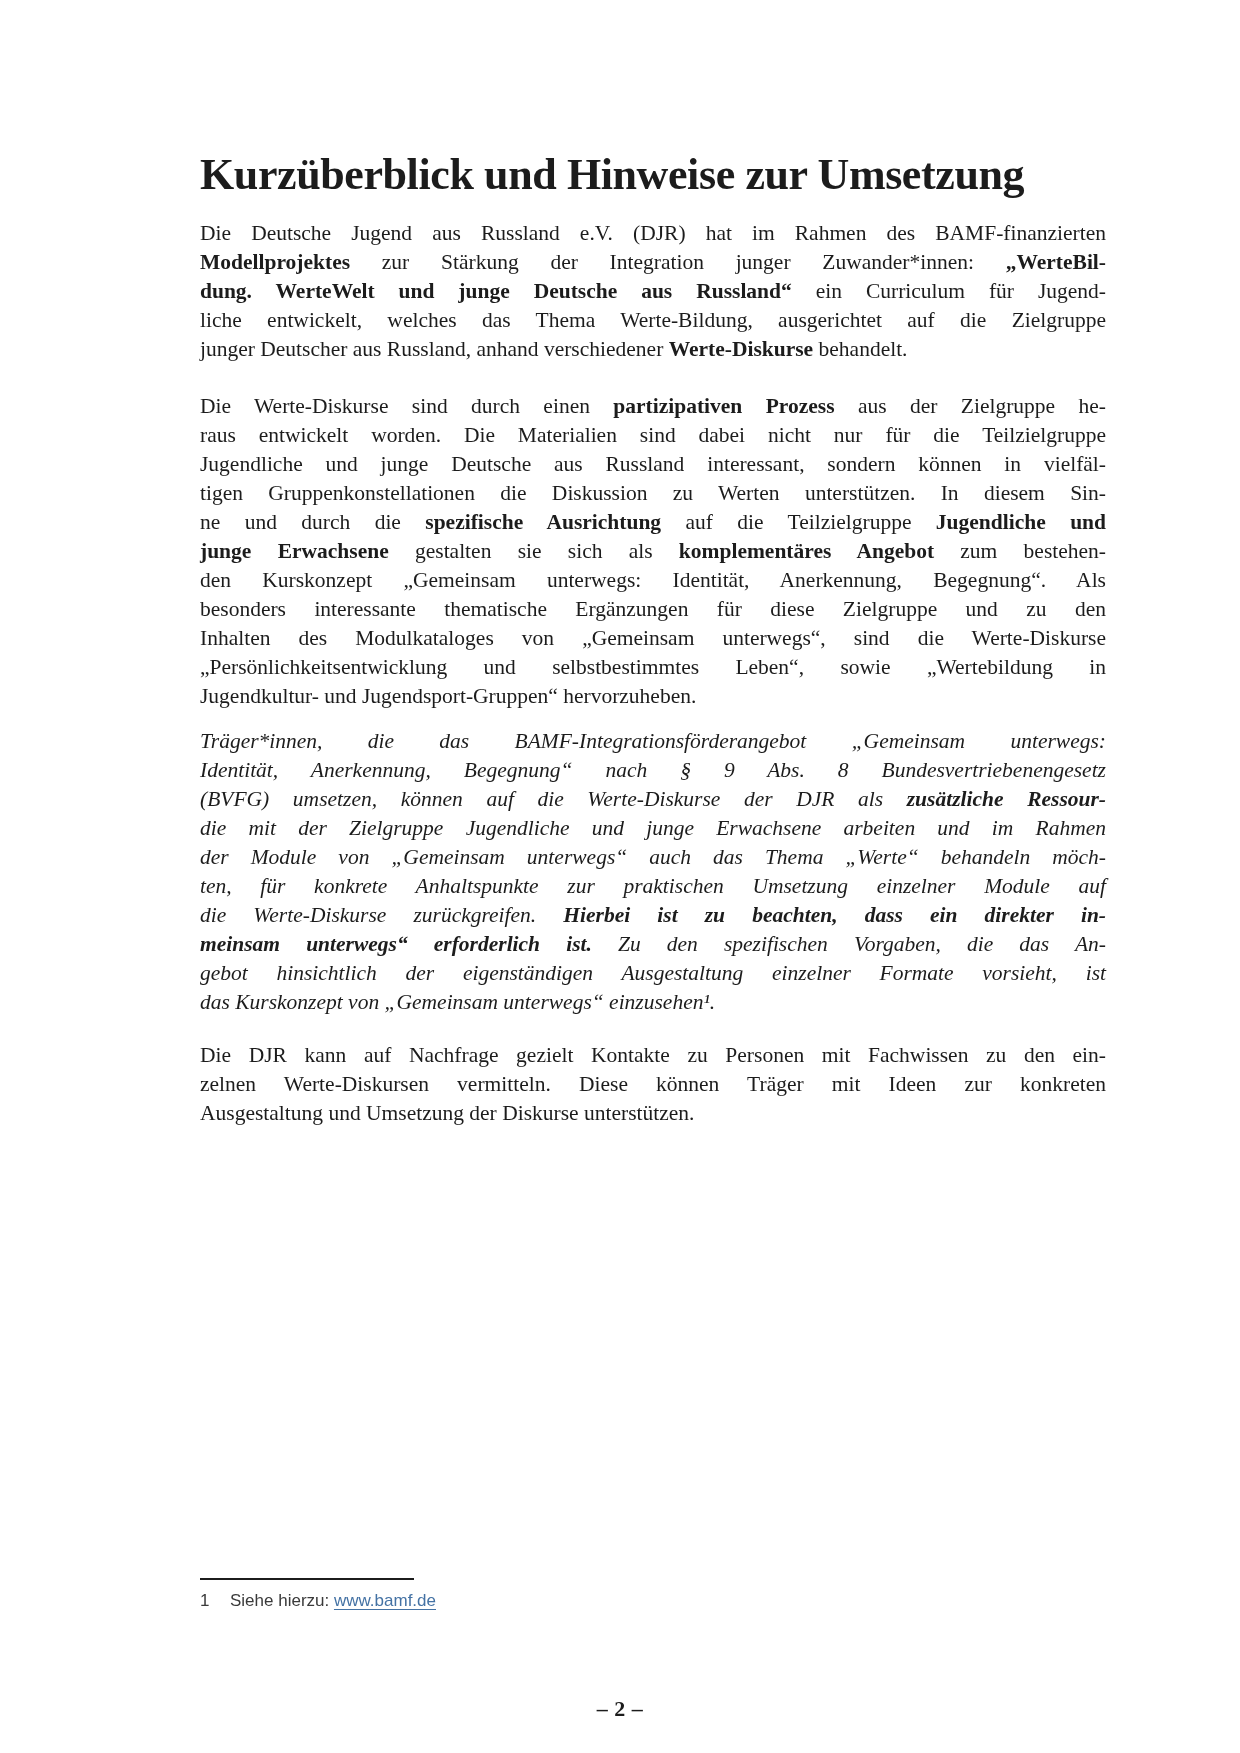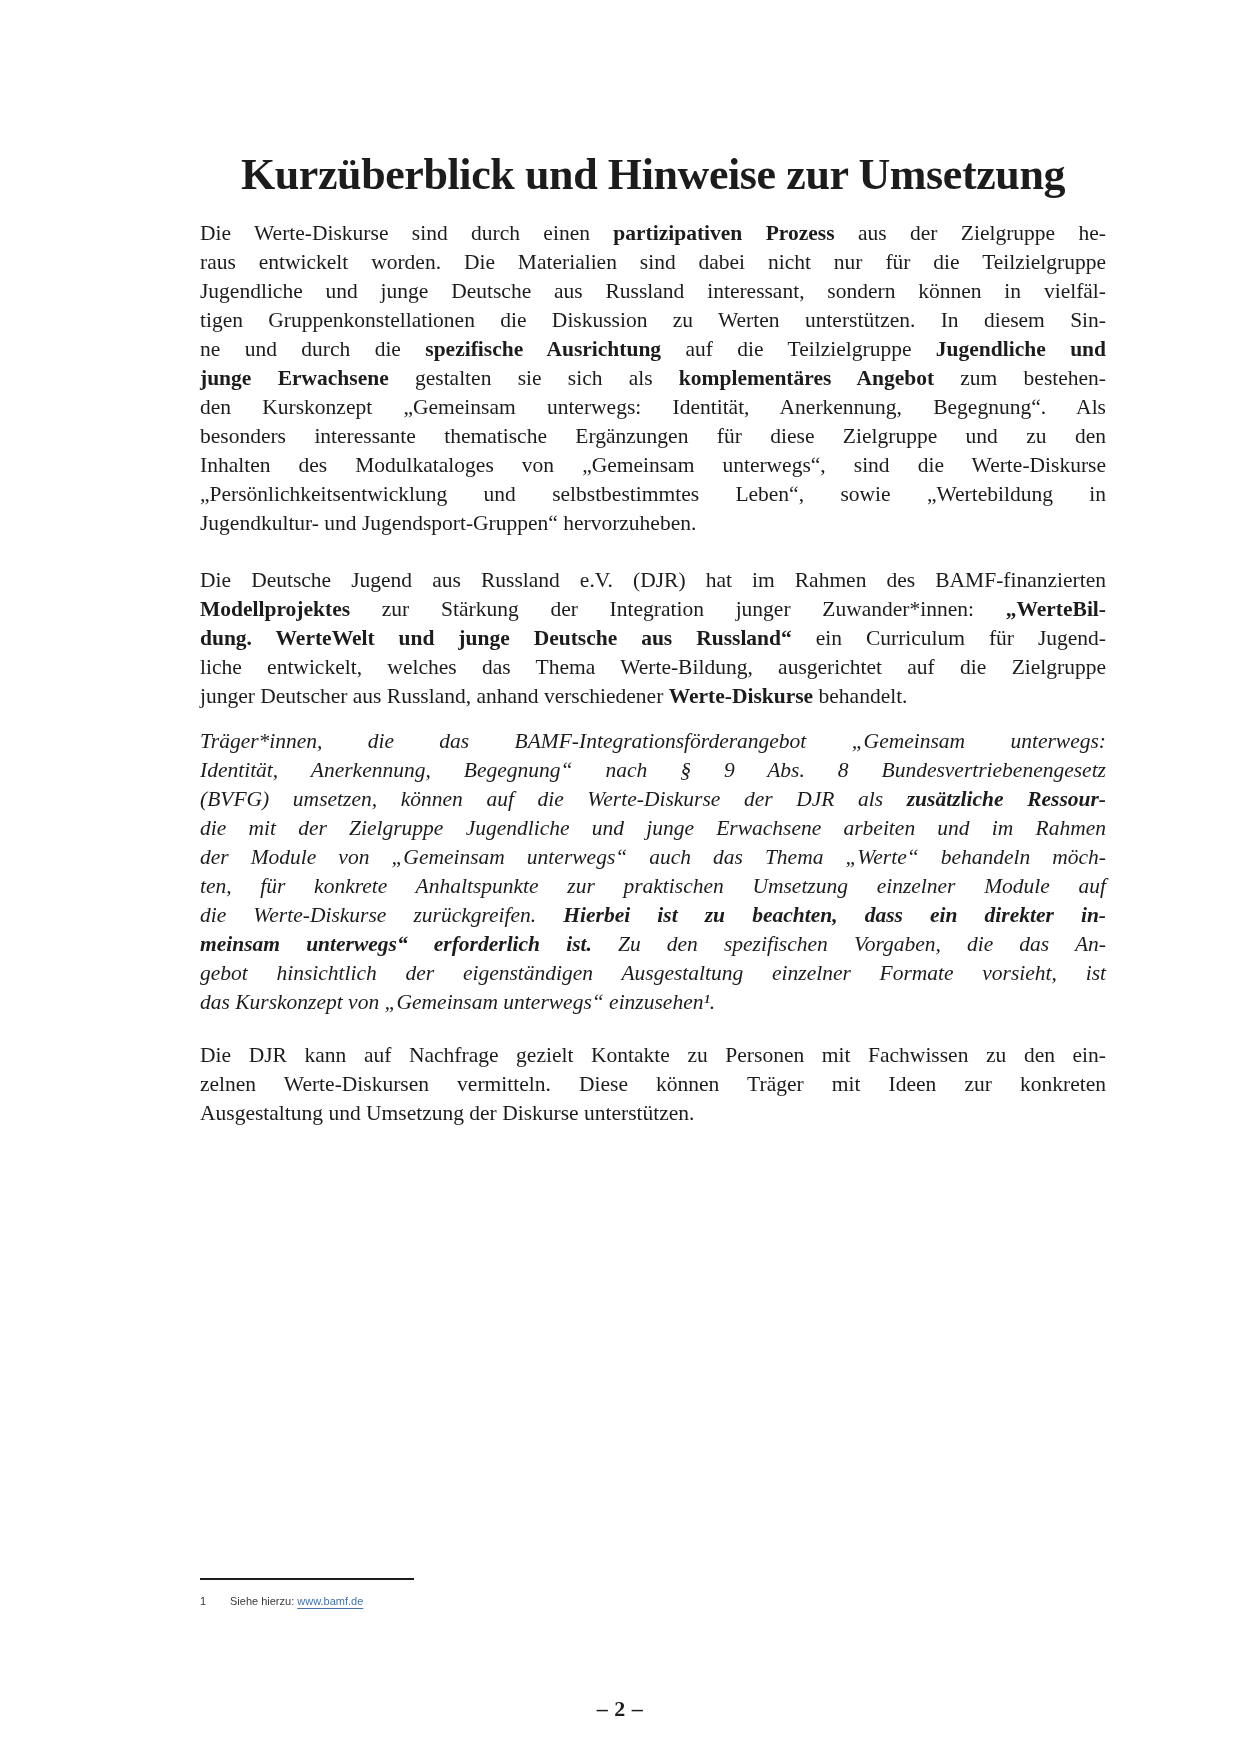--- a/index.html
+++ b/index.html
@@ -15,21 +15,20 @@
   .content {
     position: absolute;
     left: 200px; top: 150px; width: 906px;
   }
   h1.title {
     margin: 0 0 20px 0;
     font-size: 44px;
     line-height: 1.12;
     font-weight: bold;
     letter-spacing: -0.4px;
-    text-align: center;
   }
   .para { margin: 0; }
   #paragraphs .para:nth-child(1) { margin-bottom: 28px; }
   #paragraphs .para:nth-child(2) { margin-bottom: 16px; }
   #paragraphs .para:nth-child(3) { margin-bottom: 24px; font-style: italic; }
   .line {
     font-size: 21.5px;
     line-height: 29px;
     text-align: justify;
     text-align-last: justify;
@@ -42,21 +41,21 @@
     position: absolute;
     left: 200px; top: 1578px; width: 906px;
     font-family: "Liberation Sans", sans-serif;
   }
   .fn-sep {
     width: 214px; height: 2px;
     background: #1c1c1c;
     margin-bottom: 11px;
   }
   .fn {
-    font-size: 11px;
+    font-size: 17px;
     line-height: 20px;
     color: #3a3a3a;
   }
   .fn-marker { display: inline-block; width: 30px; }
   .fn-link {
     color: var(--link-color, #4472a4);
     text-decoration: underline;
     text-underline-offset: 3px;
   }
   .pageno {
@@ -71,38 +70,38 @@
 </style>
 </head>
 <body>
 
 <div class="page">
 
   <div class="content">
     <h1 class="title">Kurzüberblick und Hinweise zur Umsetzung</h1>
     <div id="paragraphs">
         <div class="para">
+          <div class="line"><span>Die Deutsche Jugend aus Russland e.V. (DJR) hat im Rahmen des BAMF-finanzierten</span></div>
+          <div class="line"><span class="b">Modellprojektes</span><span> zur Stärkung der Integration junger Zuwander*innen: </span><span class="b">„WerteBil-</span></div>
+          <div class="line"><span class="b">dung. WerteWelt und junge Deutsche aus Russland“</span><span> ein Curriculum für Jugend-</span></div>
+          <div class="line"><span>liche entwickelt, welches das Thema Werte-Bildung, ausgerichtet auf die Zielgruppe</span></div>
+          <div class="line last"><span>junger Deutscher aus Russland, anhand verschiedener </span><span class="b">Werte-Diskurse</span><span> behandelt.</span></div>
+        </div>
+        <div class="para">
           <div class="line"><span>Die Werte-Diskurse sind durch einen </span><span class="b">partizipativen Prozess</span><span> aus der Zielgruppe he-</span></div>
           <div class="line"><span>raus entwickelt worden. Die Materialien sind dabei nicht nur für die Teilzielgruppe</span></div>
           <div class="line"><span>Jugendliche und junge Deutsche aus Russland interessant, sondern können in vielfäl-</span></div>
           <div class="line"><span>tigen Gruppenkonstellationen die Diskussion zu Werten unterstützen. In diesem Sin-</span></div>
           <div class="line"><span>ne und durch die </span><span class="b">spezifische Ausrichtung</span><span> auf die Teilzielgruppe </span><span class="b">Jugendliche und</span></div>
           <div class="line"><span class="b">junge Erwachsene</span><span> gestalten sie sich als </span><span class="b">komplementäres Angebot</span><span> zum bestehen-</span></div>
           <div class="line"><span>den Kurskonzept „Gemeinsam unterwegs: Identität, Anerkennung, Begegnung“. Als</span></div>
           <div class="line"><span>besonders interessante thematische Ergänzungen für diese Zielgruppe und zu den</span></div>
           <div class="line"><span>Inhalten des Modulkataloges von „Gemeinsam unterwegs“, sind die Werte-Diskurse</span></div>
           <div class="line"><span>„Persönlichkeitsentwicklung und selbstbestimmtes Leben“, sowie „Wertebildung in</span></div>
           <div class="line last"><span>Jugendkultur- und Jugendsport-Gruppen“ hervorzuheben.</span></div>
-        </div>
-        <div class="para">
-          <div class="line"><span>Die Deutsche Jugend aus Russland e.V. (DJR) hat im Rahmen des BAMF-finanzierten</span></div>
-          <div class="line"><span class="b">Modellprojektes</span><span> zur Stärkung der Integration junger Zuwander*innen: </span><span class="b">„WerteBil-</span></div>
-          <div class="line"><span class="b">dung. WerteWelt und junge Deutsche aus Russland“</span><span> ein Curriculum für Jugend-</span></div>
-          <div class="line"><span>liche entwickelt, welches das Thema Werte-Bildung, ausgerichtet auf die Zielgruppe</span></div>
-          <div class="line last"><span>junger Deutscher aus Russland, anhand verschiedener </span><span class="b">Werte-Diskurse</span><span> behandelt.</span></div>
         </div>
         <div class="para">
           <div class="line"><span>Träger*innen, die das BAMF-Integrationsförderangebot „Gemeinsam unterwegs:</span></div>
           <div class="line"><span>Identität, Anerkennung, Begegnung“ nach § 9 Abs. 8 Bundesvertriebenengesetz</span></div>
           <div class="line"><span>(BVFG) umsetzen, können auf die Werte-Diskurse der DJR als </span><span class="b">zusätzliche Ressour-</span></div>
           <div class="line"><span>die mit der Zielgruppe Jugendliche und junge Erwachsene arbeiten und im Rahmen</span></div>
           <div class="line"><span>der Module von „Gemeinsam unterwegs“ auch das Thema „Werte“ behandeln möch-</span></div>
           <div class="line"><span>ten, für konkrete Anhaltspunkte zur praktischen Umsetzung einzelner Module auf</span></div>
           <div class="line"><span>die Werte-Diskurse zurückgreifen. </span><span class="b">Hierbei ist zu beachten, dass ein direkter in-</span></div>
           <div class="line"><span class="b">meinsam unterwegs“ erforderlich ist.</span><span> Zu den spezifischen Vorgaben, die das An-</span></div>

